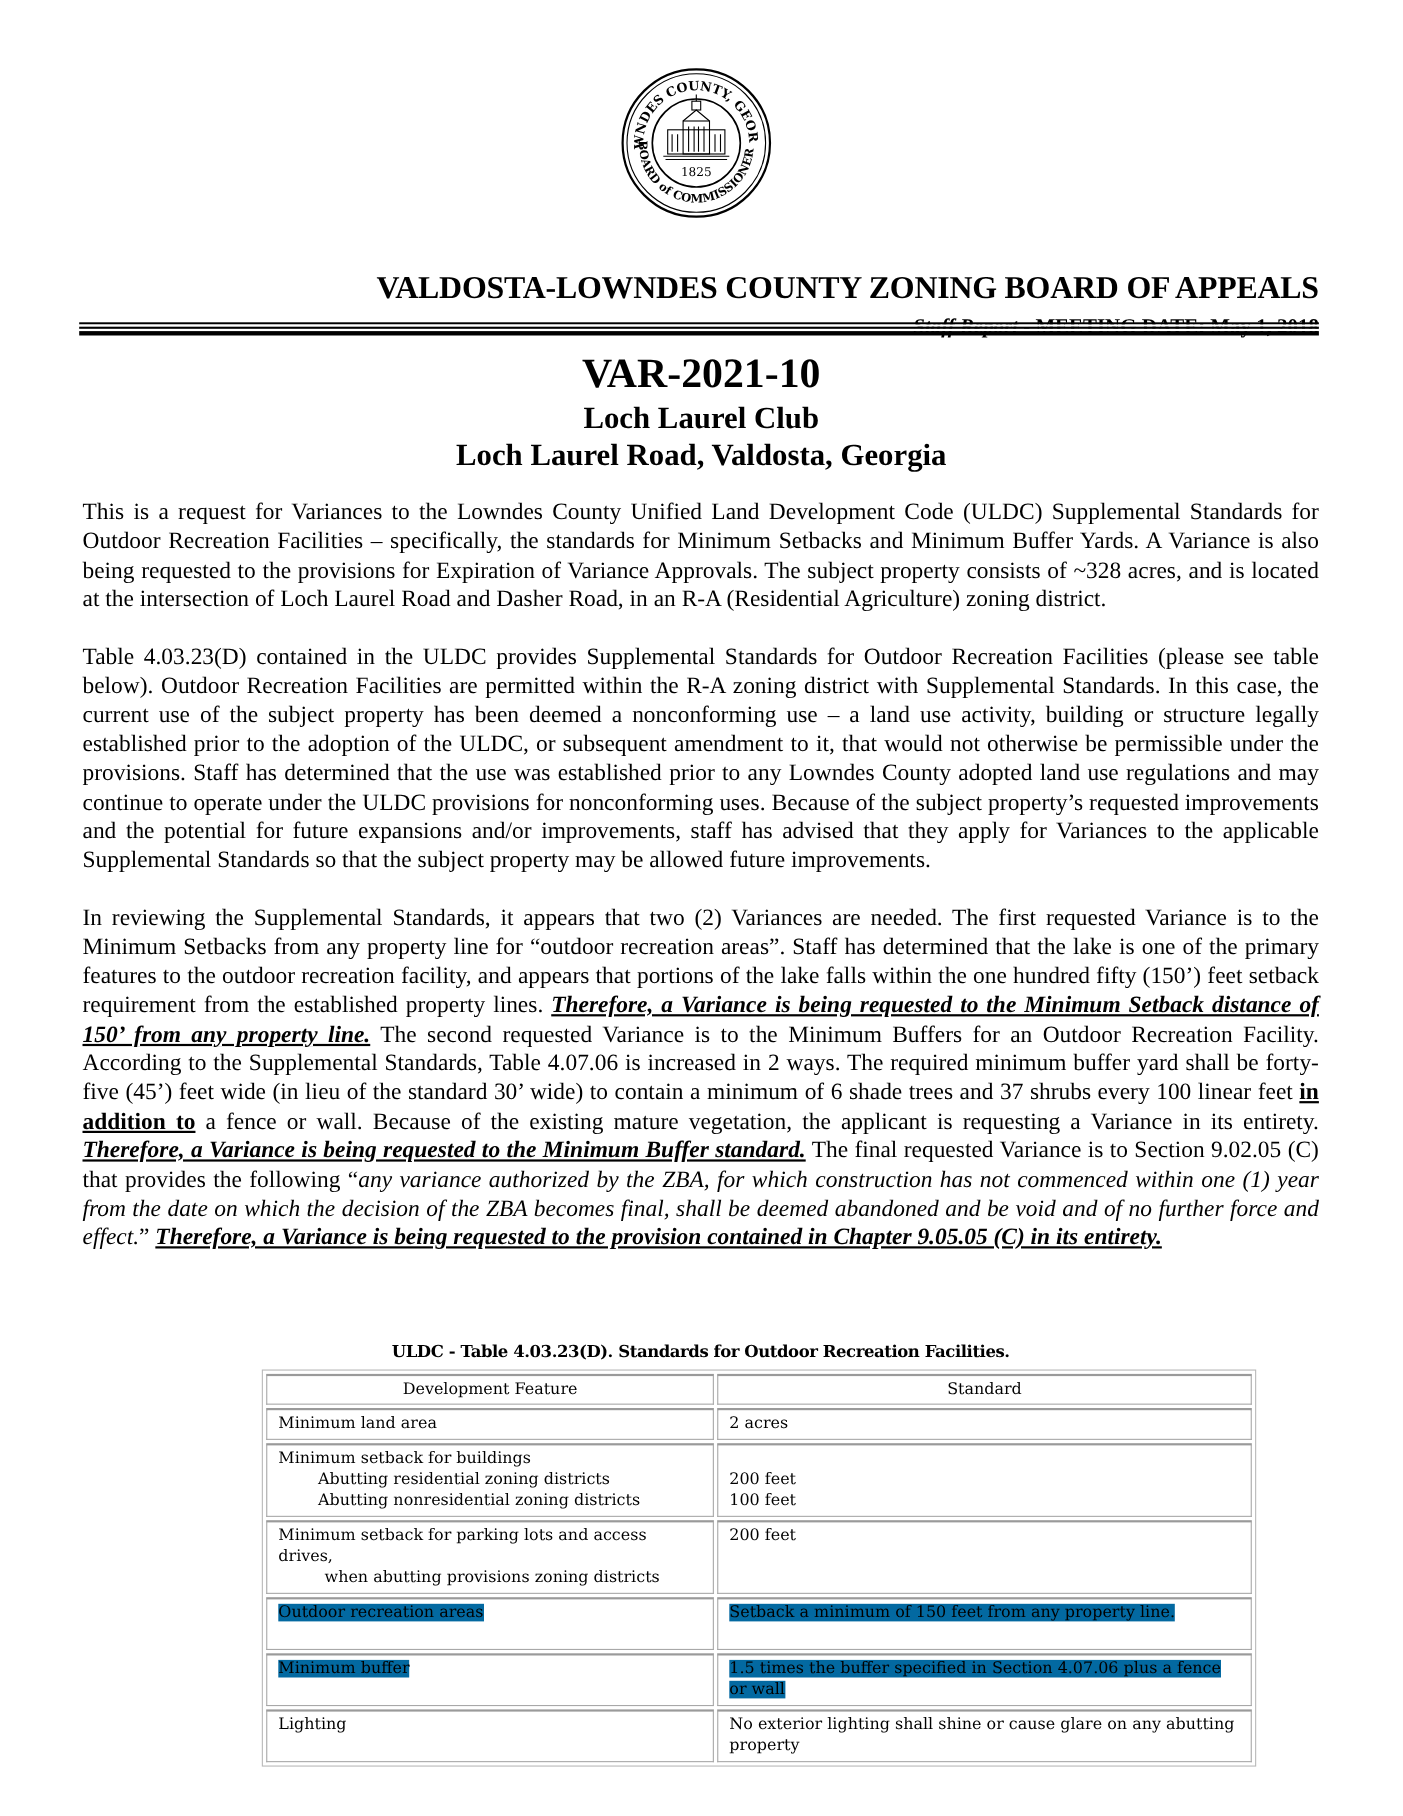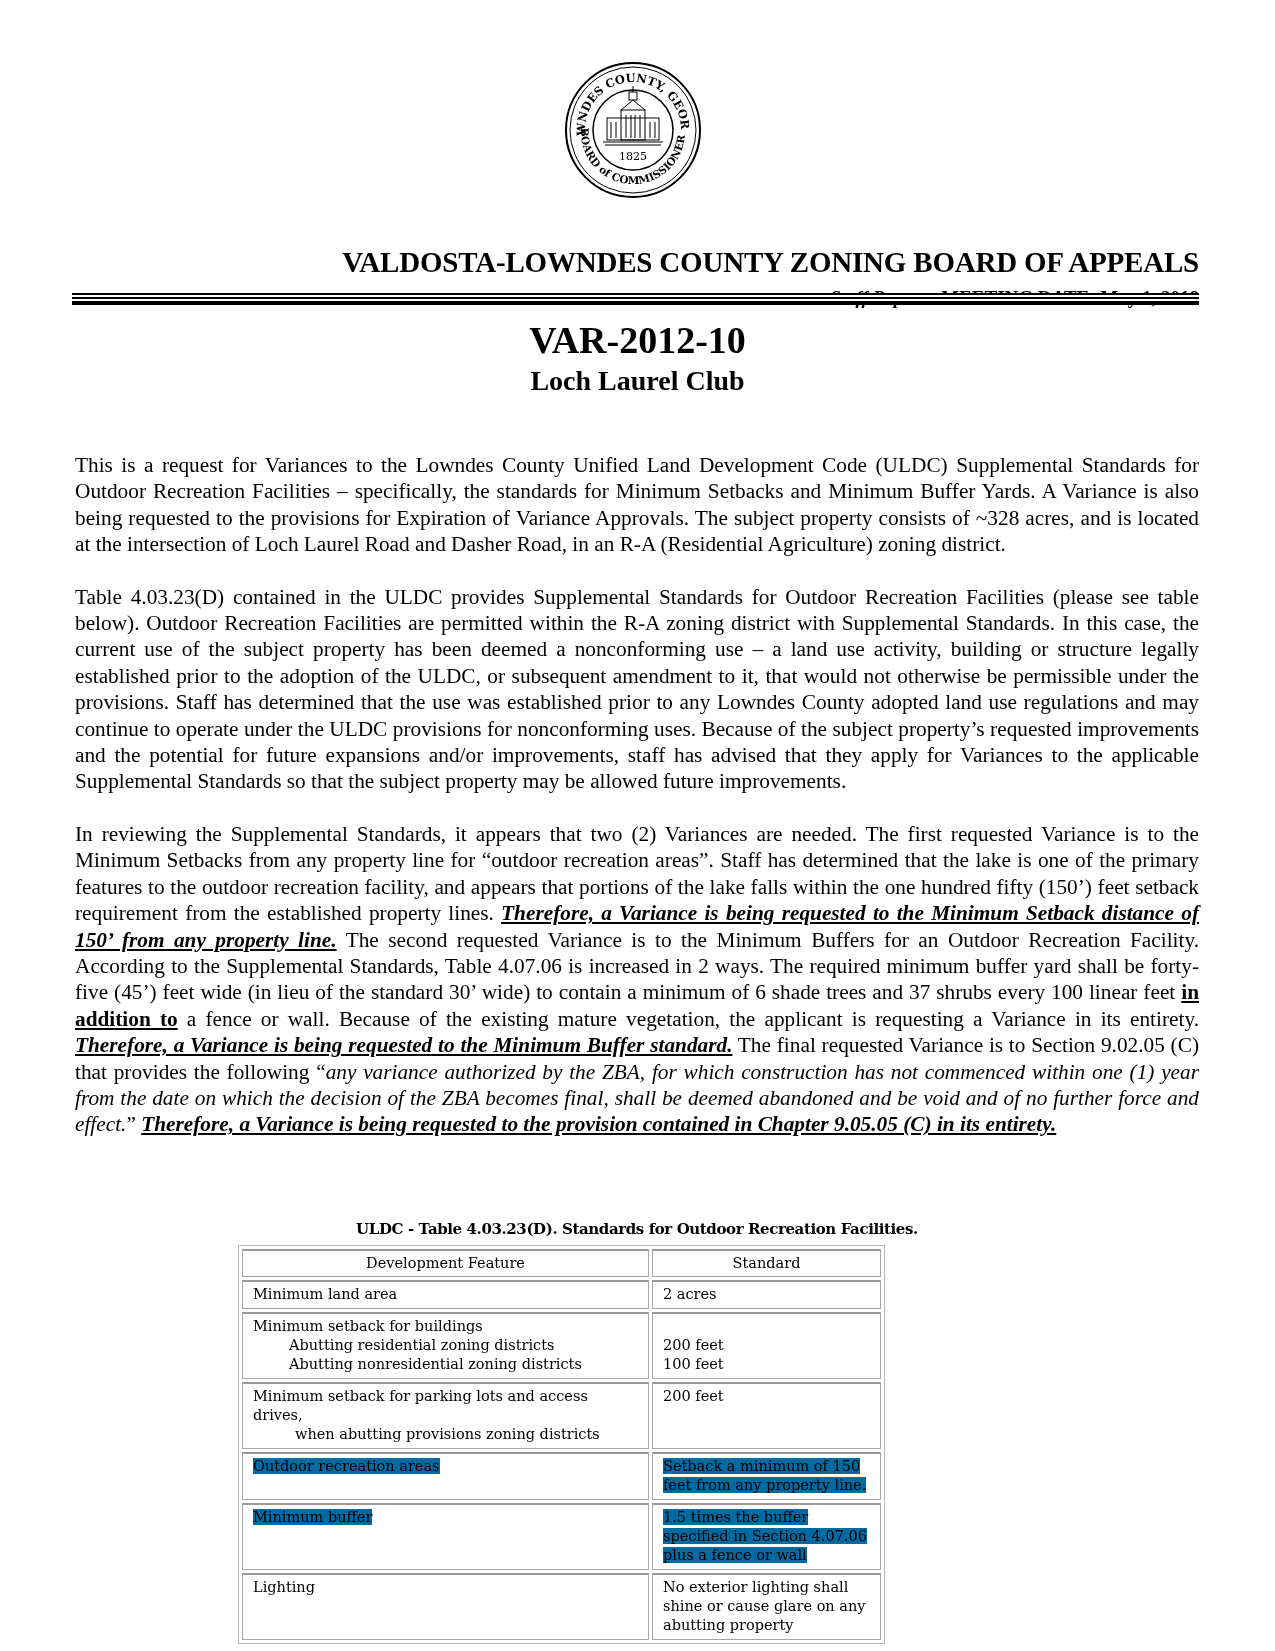--- a/index.html
+++ b/index.html
@@ -22,21 +22,21 @@
   .case .name { font-size: 28px; line-height: 34px; margin-top: 2px; }
   .case .addr { font-size: 28px; line-height: 34px; }
   .body { position: absolute; left: 75px; right: 76px; top: 452px; font-size: 21.3px; line-height: 26.4px; text-align: justify; }
   .body p { margin: 0 0 26px 0; }
   .body p.last { margin-bottom: 15px; }
   .emph { font-weight: bold; font-style: italic; text-decoration: underline; }
   .bu { font-weight: bold; text-decoration: underline; }
   .quote { font-style: italic; }
   .tbl-title { position: absolute; left: 0; right: 1px; top: 1220px; text-align: center;
                font-size: 15px; font-weight: bold; font-family: "DejaVu Serif", serif; letter-spacing: -0.4px; }
-  table.std { position: absolute; left: 238px; top: 1245px; width: 647px; border-collapse: separate; border-spacing: 3px;
+  table.std { position: absolute; left: 238px; top: 1245px; width: 904px; border-collapse: separate; border-spacing: 3px;
               font-family: "DejaVu Serif", "Liberation Serif", serif; font-size: 14.5px; line-height: 19px; border: 1px solid #b8b8b8; }
   table.std td, table.std th { border: 1px solid #a8a8a8; border-top: 2px solid #9a9a9a; vertical-align: top; padding: 3px 10px 4px 10px; font-weight: normal; }
   table.std th { text-align: center; padding: 3px 10px; }
   table.std td.c1 { width: 385px; }
   .indent { padding-left: 36px; display: block; }
   .center-indent { display: block; padding-left: 42px; }
   .hl { background: #0369a1; }
 </style>
 </head>
 <body>
@@ -79,22 +79,23 @@
 
 <div class="rules">
   <div class="r1"></div>
     <div class="g1"></div>
     <div class="r2"></div>
     <div class="g2"></div>
     <div class="r3"></div>
 </div>
 
 <div class="case">
-  <div class="num">VAR-2012-10</div>
+  <div class="num">VAR-2021-10</div>
   <div class="name">Loch Laurel Club</div>
+  <div class="addr">Loch Laurel Road, Valdosta, Georgia</div>
 </div>
 
 <div class="body">
   <p>This is a request for Variances to the Lowndes County Unified Land Development Code (ULDC) Supplemental Standards for Outdoor Recreation Facilities – specifically, the standards for Minimum Setbacks and Minimum Buffer Yards.  A Variance is also being requested to the provisions for Expiration of Variance Approvals.  The subject property consists of ~328 acres, and is located at the intersection of Loch Laurel Road and Dasher Road, in an R-A (Residential Agriculture) zoning district.</p>
   <p>Table 4.03.23(D) contained in the ULDC provides Supplemental Standards for Outdoor Recreation Facilities (please see table below).  Outdoor Recreation Facilities are permitted within the R-A zoning district with Supplemental Standards.  In this case, the current use of the subject property has been deemed a nonconforming use – a land use activity, building or structure legally established prior to the adoption of the ULDC, or subsequent amendment to it, that would not otherwise be permissible under the provisions.  Staff has determined that the use was established prior to any Lowndes County adopted land use regulations and may continue to operate under the ULDC provisions for nonconforming uses.  Because of the subject property’s requested improvements and the potential for future expansions and/or improvements, staff has advised that they apply for Variances to the applicable Supplemental Standards so that the subject property may be allowed future improvements.</p>
   <p class="last"><span>In reviewing the Supplemental Standards, it appears that two (2) Variances are needed.  The first requested Variance is to the Minimum Setbacks from any property line for “outdoor recreation areas”.  Staff has determined that the lake is one of the primary features to the outdoor recreation facility, and appears that portions of the lake falls within the one hundred fifty (150’) feet setback requirement from the established property lines.  </span><span class="emph">Therefore, a Variance is being requested to the Minimum Setback distance of 150’ from any property line.</span><span>   The second requested Variance is to the Minimum Buffers for an Outdoor Recreation Facility.  According to the Supplemental Standards, Table 4.07.06 is increased in 2 ways.  The required minimum buffer yard shall be forty-five (45’) feet wide (in lieu of the standard 30’ wide) to contain a minimum of 6 shade trees and 37 shrubs every 100 linear feet </span><span class="bu">in addition to</span><span> a fence or wall.  Because of the existing mature vegetation, the applicant is requesting a Variance in its entirety.  </span><span class="emph">Therefore, a Variance is being requested to the Minimum Buffer standard.</span><span>  The final requested Variance is to Section 9.02.05 (C) that provides the following “</span><span class="quote">any variance authorized by the ZBA, for which construction has not commenced within one (1) year from the date on which the decision of the ZBA becomes final, shall be deemed abandoned and be void and of no further force and effect.</span><span>”  </span><span class="emph">Therefore, a Variance is being requested to the provision contained in Chapter 9.05.05 (C) in its entirety.</span></p>
 </div>
 
 <div class="tbl-title">ULDC - Table 4.03.23(D).  Standards for Outdoor Recreation Facilities.</div>
 <table class="std">

